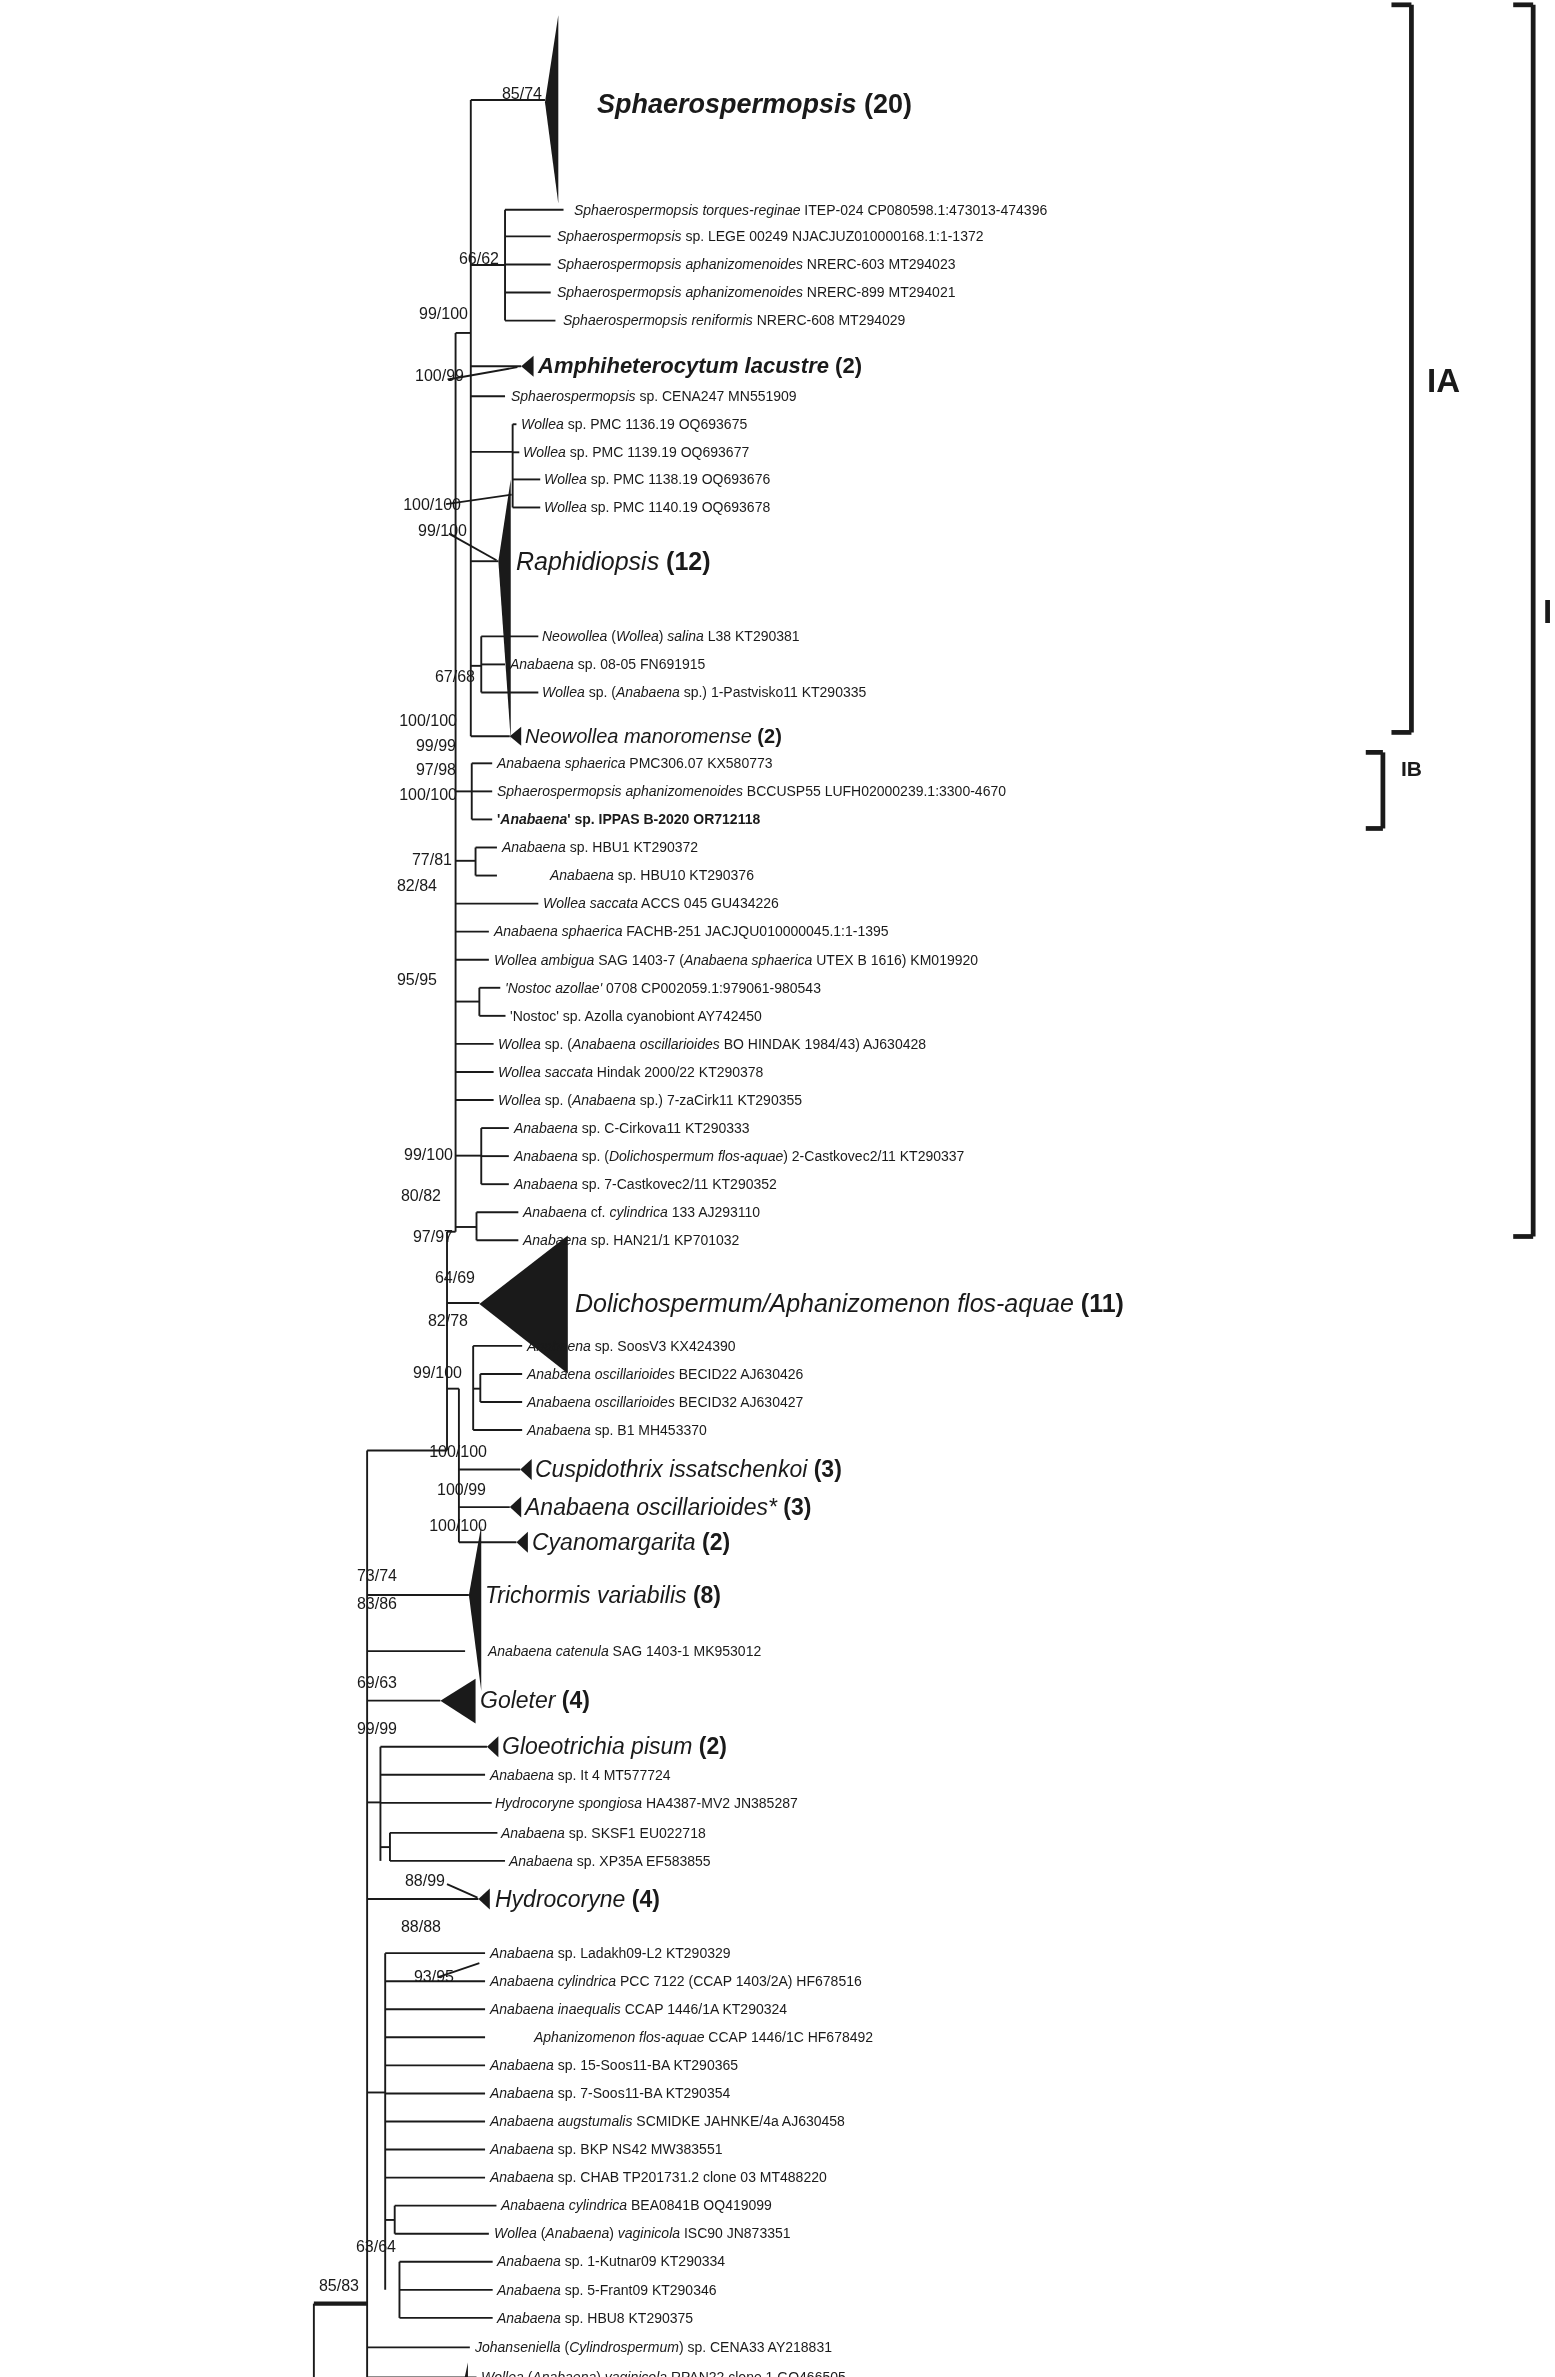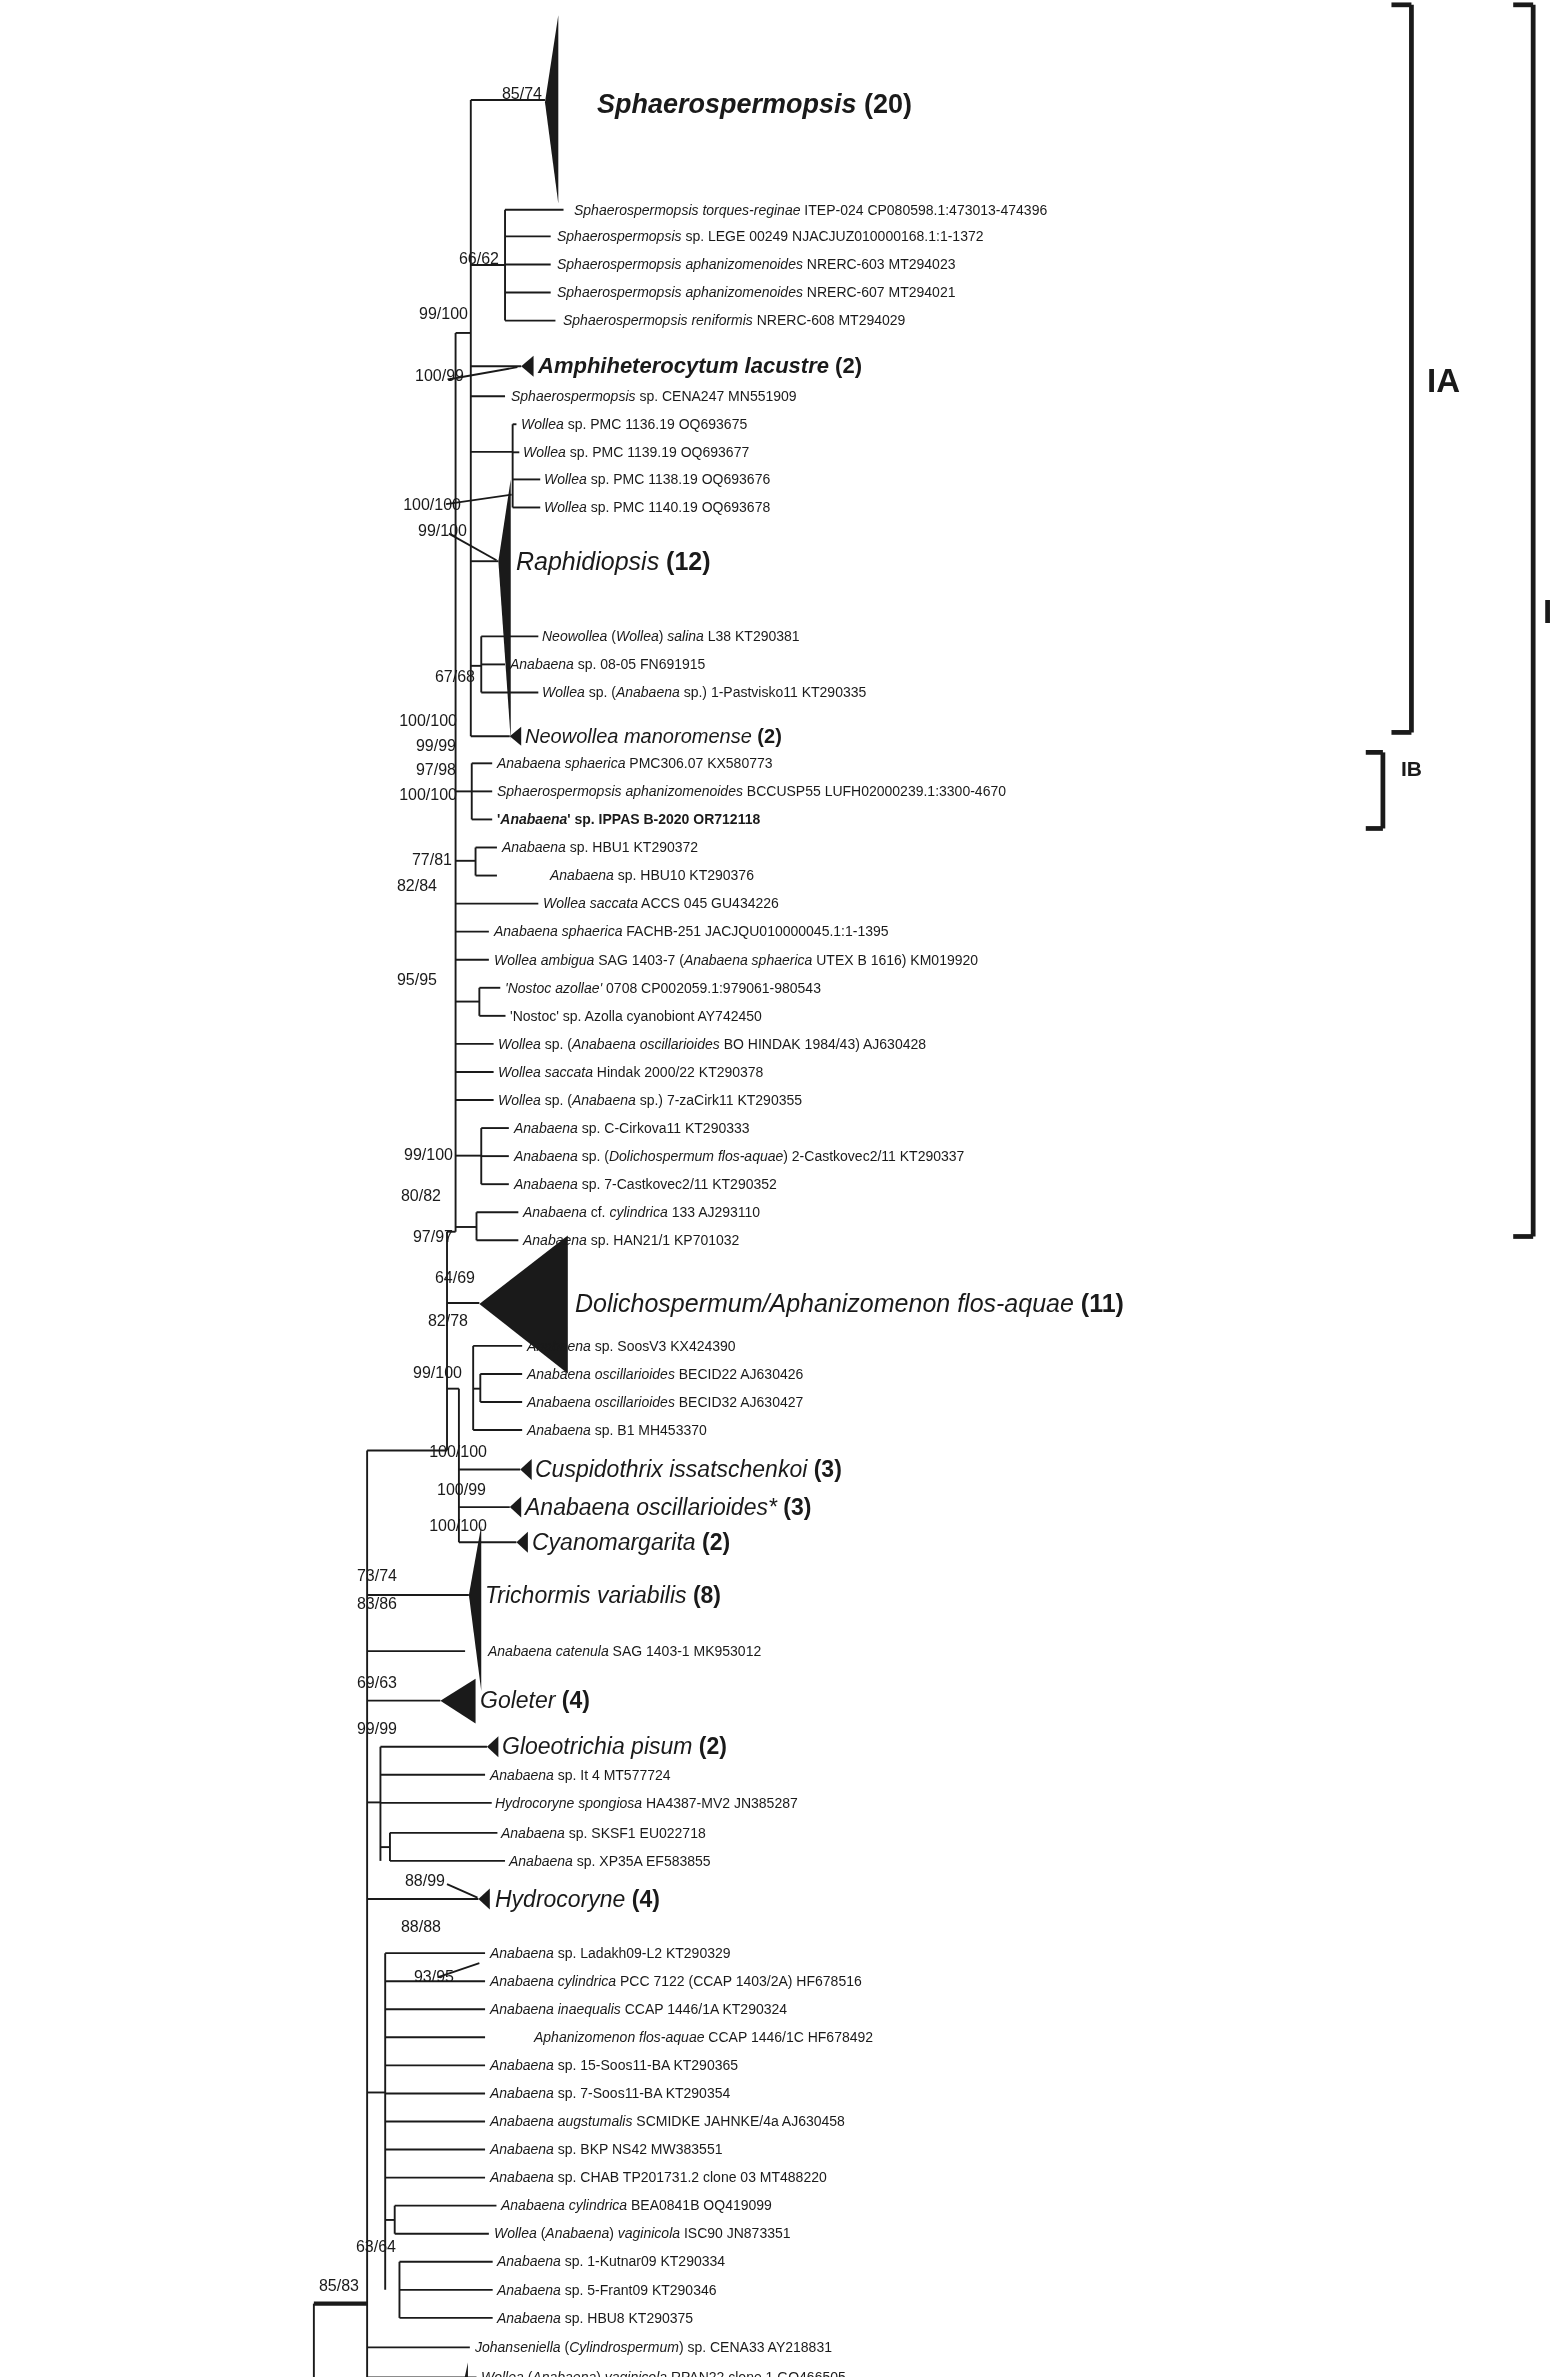--- a/index.html
+++ b/index.html
@@ -161,21 +161,21 @@
     <line x1="38" y1="5317" x2="38" y2="5369" stroke="#1a1a1a" stroke-width="14"></line>
     <line x1="228" y1="5317" x2="228" y2="5369" stroke="#1a1a1a" stroke-width="14"></line>
   </svg>
 <div id="labels">
     <div class="lbl clade" style="left: 1427px; top: 380px; font-size: 33px;">IA</div>
     <div class="lbl clade" style="left: 1543px; top: 611px; font-size: 33px;">I</div>
     <div class="lbl clade" style="left: 1401px; top: 768px; font-size: 21px;">IB</div>
     <div class="lbl tip" style="left: 574px; top: 210px;"><span class="it">Sphaerospermopsis torques-reginae</span><span> ITEP-024 CP080598.1:473013-474396</span></div>
     <div class="lbl tip" style="left: 557px; top: 236px;"><span class="it">Sphaerospermopsis</span><span> sp. LEGE 00249 NJACJUZ010000168.1:1-1372</span></div>
     <div class="lbl tip" style="left: 557px; top: 264px;"><span class="it">Sphaerospermopsis aphanizomenoides</span><span> NRERC-603 MT294023</span></div>
-    <div class="lbl tip" style="left: 557px; top: 292px;"><span class="it">Sphaerospermopsis aphanizomenoides</span><span> NRERC-607 MT294021</span></div>
+    <div class="lbl tip" style="left: 557px; top: 292px;"><span class="it">Sphaerospermopsis aphanizomenoides</span><span> NRERC-899 MT294021</span></div>
     <div class="lbl tip" style="left: 563px; top: 320px;"><span class="it">Sphaerospermopsis reniformis</span><span> NRERC-608 MT294029</span></div>
     <div class="lbl tip" style="left: 511px; top: 396px;"><span class="it">Sphaerospermopsis</span><span> sp. CENA247 MN551909</span></div>
     <div class="lbl tip" style="left: 521px; top: 424px;"><span class="it">Wollea</span><span> sp. PMC 1136.19 OQ693675</span></div>
     <div class="lbl tip" style="left: 523px; top: 452px;"><span class="it">Wollea</span><span> sp. PMC 1139.19 OQ693677</span></div>
     <div class="lbl tip" style="left: 544px; top: 479px;"><span class="it">Wollea</span><span> sp. PMC 1138.19 OQ693676</span></div>
     <div class="lbl tip" style="left: 544px; top: 507px;"><span class="it">Wollea</span><span> sp. PMC 1140.19 OQ693678</span></div>
     <div class="lbl tip" style="left: 542px; top: 636px;"><span class="it">Neowollea</span><span> (</span><span class="it">Wollea</span><span>) </span><span class="it">salina</span><span> L38 KT290381</span></div>
     <div class="lbl tip" style="left: 510px; top: 664px;"><span class="it">Anabaena</span><span> sp. 08-05 FN691915</span></div>
     <div class="lbl tip" style="left: 542px; top: 692px;"><span class="it">Wollea</span><span> sp. (</span><span class="it">Anabaena</span><span> sp.) 1-Pastvisko11 KT290335</span></div>
     <div class="lbl tip" style="left: 497px; top: 763px;"><span class="it">Anabaena sphaerica</span><span> PMC306.07 KX580773</span></div>

